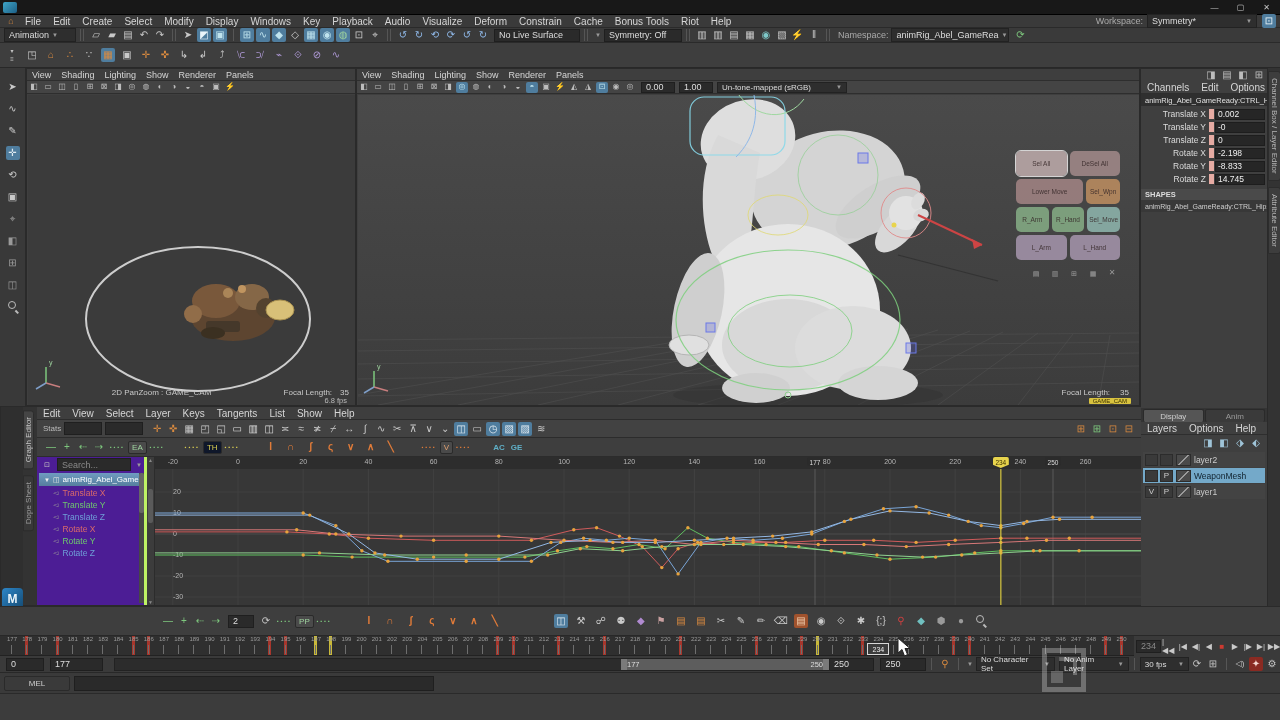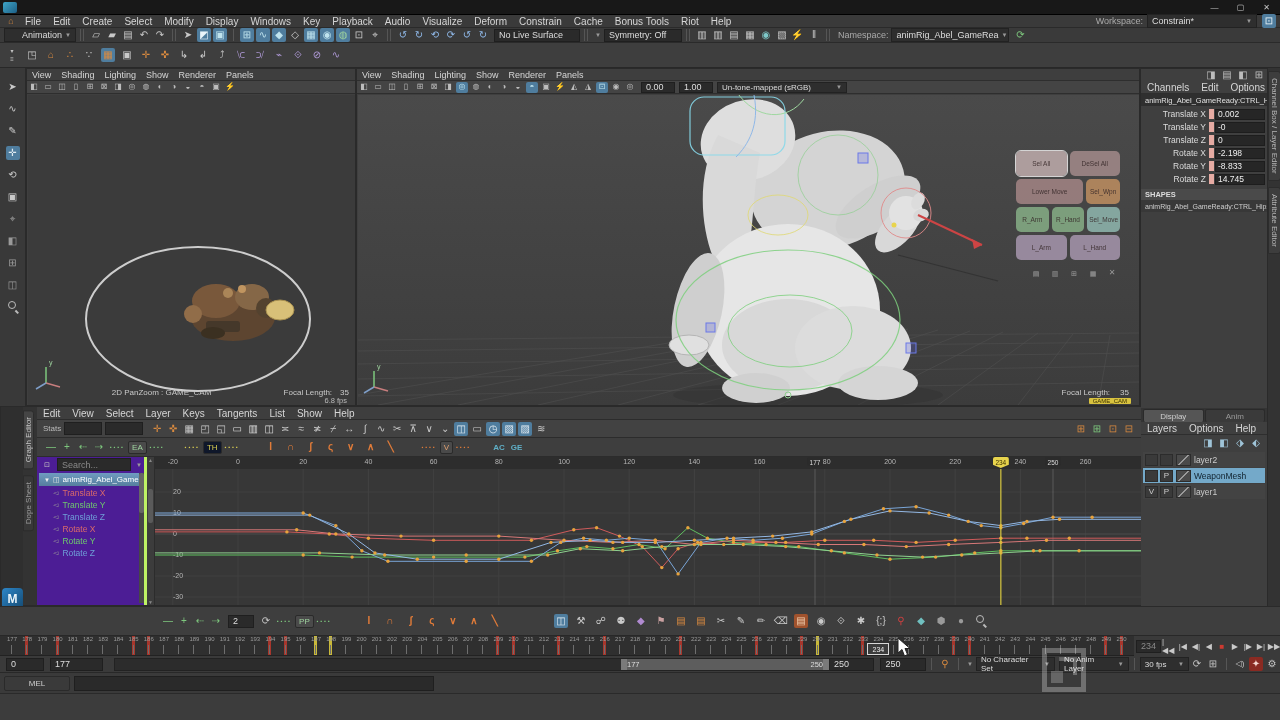--- a/index.html
+++ b/index.html
@@ -79,28 +79,28 @@
       <span class="menu-item">Deform</span>
       <span class="menu-item">Constrain</span>
       <span class="menu-item">Cache</span>
       <span class="menu-item">Bonus Tools</span>
       <span class="menu-item">Riot</span>
       <span class="menu-item">Help</span>
     </div>
   <span style="flex:1"></span>
   <span style="font-size:9px;color:#aaa">Workspace:</span>
   <span class="dd" style="width:110px;margin:0 4px;justify-content:space-between">
-      <span>Constrain*</span>
+      <span>Symmetry*</span>
       <span class="caret">▼</span>
     </span>
   <span class="ic on" style="margin-right:4px">⊡</span>
 </div>
 
 <div class="abs row" style="left:0;top:28px;width:1280px;height:15px;background:#3a3a3a;border-bottom:1px solid #2a2a2a">
-  <span class="dd" style="width:72px;margin-left:4px;justify-content:flex-end">
+  <span class="dd" style="width:72px;margin-left:4px;justify-content:flex-start">
       <span>Animation</span>
       <span class="caret">▼</span>
     </span>
   <span class="grip"></span>
   <div class="row">
       <span class="ic" style="color: rgb(200, 200, 200);">▱</span>
       <span class="ic" style="color: rgb(200, 200, 200);">▰</span>
       <span class="ic" style="color: rgb(200, 200, 200);">▤</span>
       <span class="ic" style="color: rgb(200, 200, 200);">↶</span>
       <span class="ic" style="color: rgb(200, 200, 200);">↷</span>

